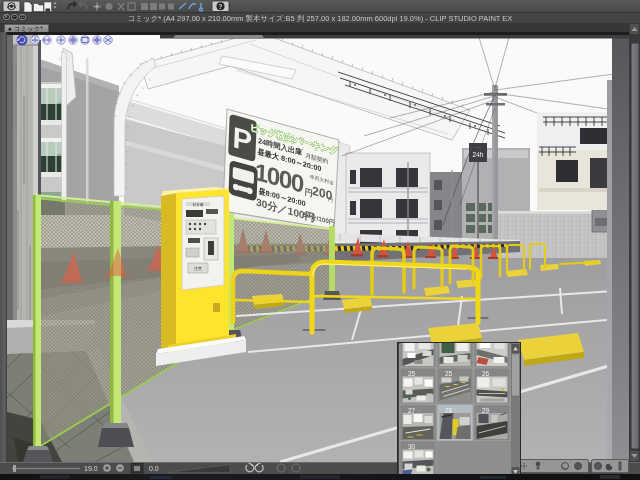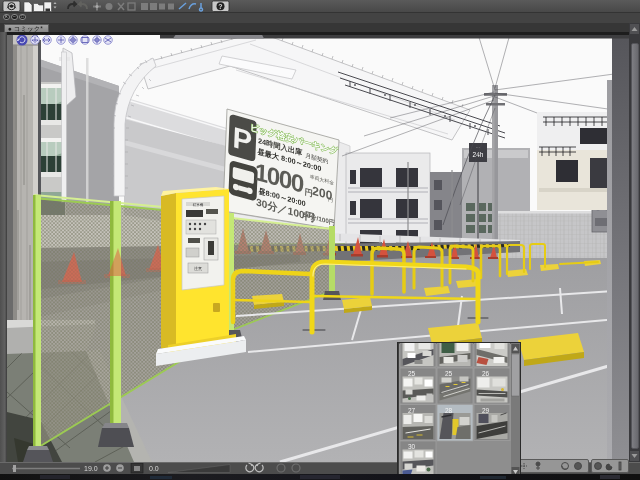--- a/index.html
+++ b/index.html
@@ -478,20 +478,21 @@
         <path d="M201,3 v5 m0,0 a1.5,1.5 0 1 0 0.01,0"></path>
  </g>
  <rect x="212" y="1" width="17" height="10.5" rx="1.5" fill="#c9c9c9" stroke="#2e2e2e" stroke-width="0.8"></rect>
  <circle cx="220.5" cy="6.2" r="4" fill="#222"></circle>
  <text x="220.5" y="8.8" font-size="7" font-weight="bold" fill="#ddd" text-anchor="middle" font-family="Liberation Sans">?</text>
 </svg>
 <div class="abs" id="titlebar"></div>
 <div class="abs wbtn" style="left:3px"><span style="position:relative;top:-0.5px">✕</span></div>
 <div class="abs wbtn" style="left:11px"><span style="position:relative;top:-0.5px">–</span></div>
 <div class="abs wbtn" style="left:19px"><span style="position:relative;top:-0.5px">□</span></div>
+<div class="abs" id="titletext">コミック* (A4 297.00 x 210.00mm 製本サイズ:B5 判 257.00 x 182.00mm 600dpi 19.0%) - CLIP STUDIO PAINT EX</div>
 <div class="abs" id="tabbar"></div>
 <div class="abs" id="tab">● コミック*</div>
 <div class="abs" id="canvasline"></div>
 <div class="abs" id="leftborder"></div>
 <div class="abs" id="vscroll"></div>
 <div class="abs varr" style="top:23.5px"><svg width="9" height="10">
         <polygon points="4.5,3 7.5,7 1.5,7" fill="#9a9a9a"></polygon>
       </svg></div>
 <div class="abs vthumb"></div>
 <div class="abs varr" style="top:451px"><svg width="9" height="10">

